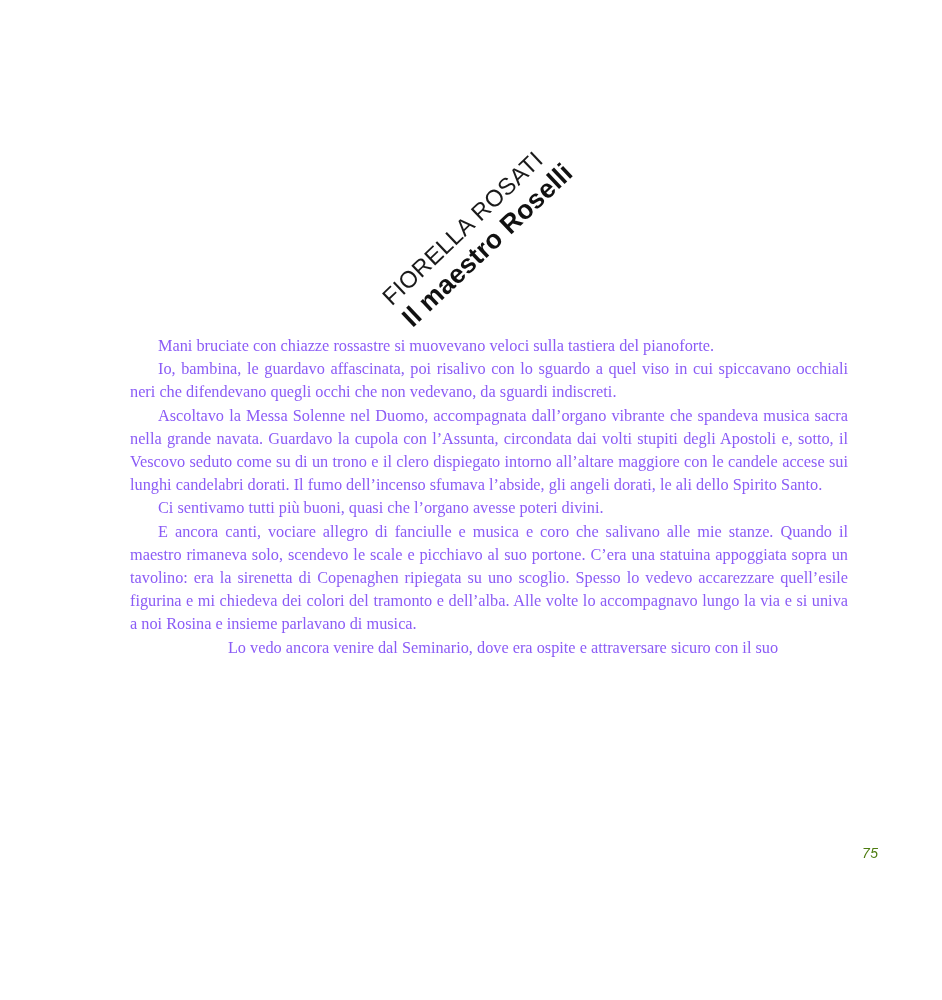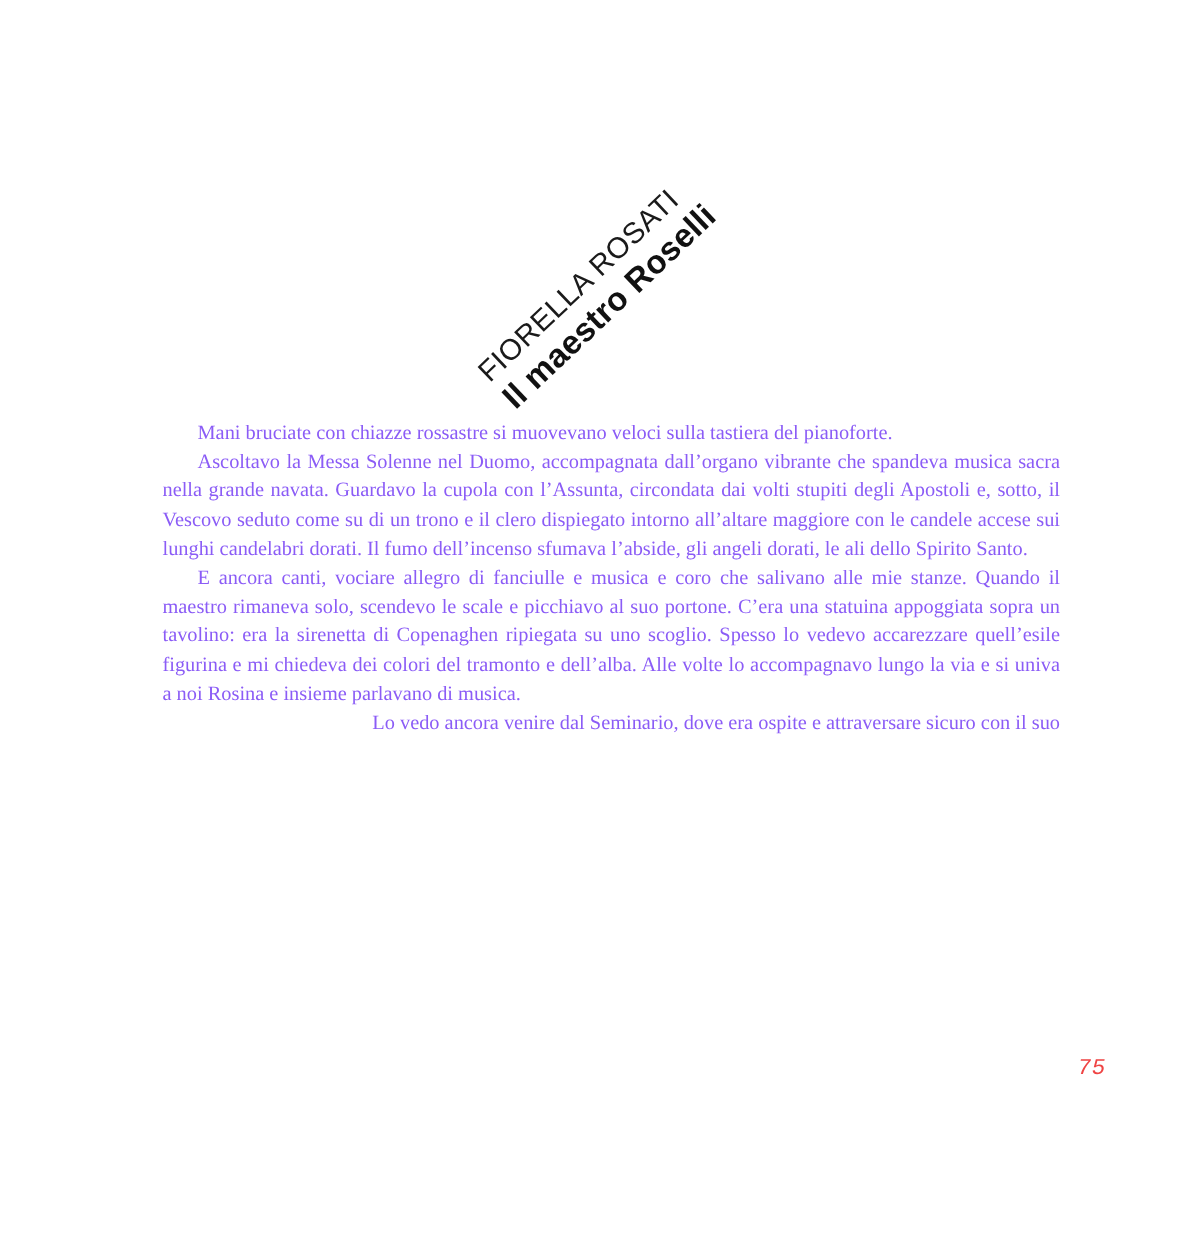--- a/index.html
+++ b/index.html
@@ -83,50 +83,52 @@
   }
 
   #body-text p {
     margin: 0;
     text-indent: 28px;
     text-align: justify;
     hyphens: manual;
   }
 
   #body-text p:last-child {
-    text-align: right;
+    text-align: center;
   }
 
   
   #folio {
     position: absolute;
     left: 862px;
     top: 845px;
-    font-family: Liberation Mono, monospace;
+    font-family: Liberation Sans, sans-serif;
     font-style: italic;
-    font-size: 18px;
-    color: #ef4444;
+    font-size: 14px;
+    color: #4d7c0f;
     letter-spacing: 0.5px;
   }
 </style>
 </head>
 <body>
 
 <div id="page">
 
   <div id="banner-area">
 
     <div class="banner-text">
       <span class="banner-author">FIORELLA ROSATI</span>
       <span class="banner-title">Il maestro Roselli</span>
     </div>
   </div>
 
   <div id="body-text">
     <p>Mani bruciate con chiazze rossastre si muovevano veloci sulla tastiera del pianoforte.</p>
+    <p>Io, bambina, le guardavo affascinata, poi risalivo con lo sguardo a quel viso in cui spiccavano occhiali neri che difendevano quegli occhi che non vedevano, da sguardi indiscreti.</p>
     <p>Ascoltavo la Messa Solenne nel Duomo, accompagnata dall’organo vibrante che spandeva musica sacra nella grande navata. Guardavo la cupola con l’Assunta, circondata dai volti stupiti degli Apostoli e, sotto, il Vescovo seduto come su di un trono e il clero dispiegato intorno all’altare maggiore con le candele accese sui lunghi candelabri dorati. Il fumo dell’incenso sfumava l’abside, gli angeli dorati, le ali dello Spirito Santo.</p>
+    <p>Ci sentivamo tutti più buoni, quasi che l’organo avesse poteri divini.</p>
     <p>E ancora canti, vociare allegro di fanciulle e musica e coro che salivano alle mie stanze. Quando il maestro rimaneva solo, scendevo le scale e picchiavo al suo portone. C’era una statuina appoggiata sopra un tavolino: era la sirenetta di Copenaghen  ripiegata su uno scoglio. Spesso lo vedevo accarezzare quell’esile figurina e mi chiedeva dei colori del tramonto e dell’alba. Alle volte lo accompagnavo lungo la via e si univa a noi Rosina e insieme parlavano di musica.</p>
     <p>Lo vedo ancora venire dal Seminario, dove era ospite e attraversare sicuro con il suo</p>
   </div>
 
   <div id="folio">75</div>
 
 </div>
 
 </body></html>

